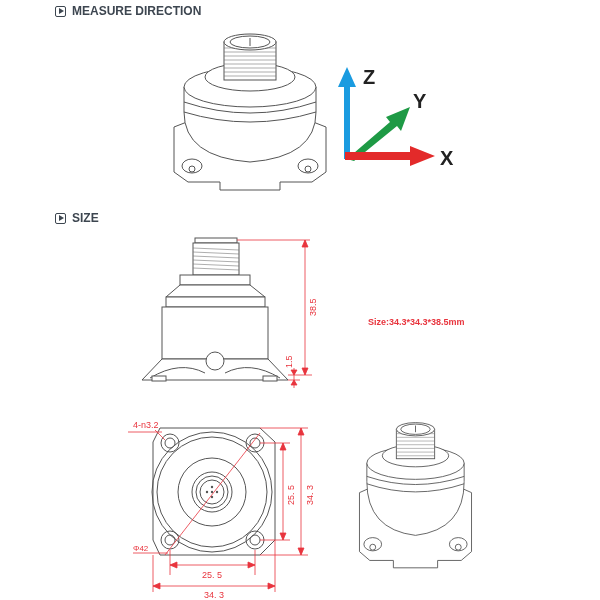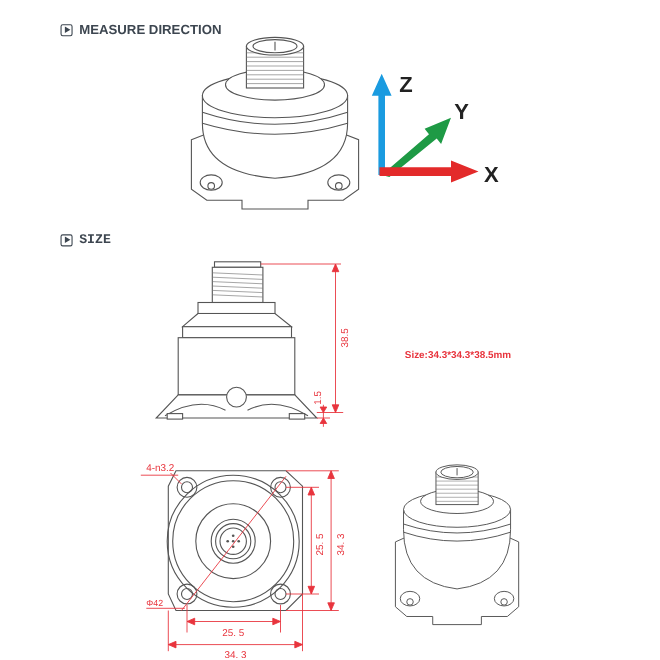--- a/index.html
+++ b/index.html
@@ -12,21 +12,21 @@
     .play-icon::after { content: ""; position: absolute; left: 3px; top: 1.5px;
                  border-left: 5px solid #3d4650; border-top: 3.2px solid transparent;
                  border-bottom: 3.2px solid transparent; }
     .abs { position: absolute; }
     svg text { font-family: "Liberation Sans", sans-serif; }
     .size-text { position: absolute; color: #e8343d; font-size: 9px; }
   </style>
 </head>
 <body>
 
-<div class="section-header" style="left:55px; top:20px;">
+<div class="section-header" style="left:55px; top:4px;">
   <span class="play-icon"></span>
   <span>MEASURE DIRECTION</span>
 </div>
 
 <svg class="abs" style="left:172px; top:32px;" width="156" height="166" viewBox="0 0 156 166">
   <g fill="#fff" stroke="#555" stroke-width="1">
 
     <path d="M2 95 L20 88 L136 88 L154 95 L154 140 L140 150 L108 150 L108 158 L48 158 L48 150 L16 150 L2 140 Z"></path>
     <ellipse cx="20" cy="134" rx="10" ry="7"></ellipse>
       <circle cx="20" cy="137" r="3"></circle>
@@ -61,21 +61,21 @@
   <polygon points="9,97 9,25 3,25 12,5 21,25 15,25 15,97" fill="#1a9be0"></polygon>
 
   <polygon points="12,97 55,60 51,55 75,45 66,69 62,64 19,99" fill="#1e9a45"></polygon>
 
   <polygon points="10,90 75,90 75,84 100,94 75,104 75,98 10,98" fill="#e32a2a"></polygon>
   <text x="28" y="22" font-size="20" font-weight="bold" fill="#222">Z</text>
   <text x="78" y="46" font-size="20" font-weight="bold" fill="#222">Y</text>
   <text x="105" y="103" font-size="20" font-weight="bold" fill="#222">X</text>
 </svg>
 
-<div class="section-header" style="left:55px; top:211px;font-family:Liberation Mono, monospace;">
+<div class="section-header" style="left:55px; top:211px;">
   <span class="play-icon"></span>
   <span>SIZE</span>
 </div>
 
 <svg class="abs" style="left:140px; top:230px;" width="185" height="160" viewBox="0 0 185 160">
   <g fill="#fff" stroke="#555" stroke-width="1">
     <rect x="55" y="8" width="42" height="5"></rect>
     <rect x="53" y="13" width="46" height="32"></rect>
     <g stroke="#777" stroke-width="0.6">
       <line x1="53" y1="18" x2="99" y2="20"></line>

